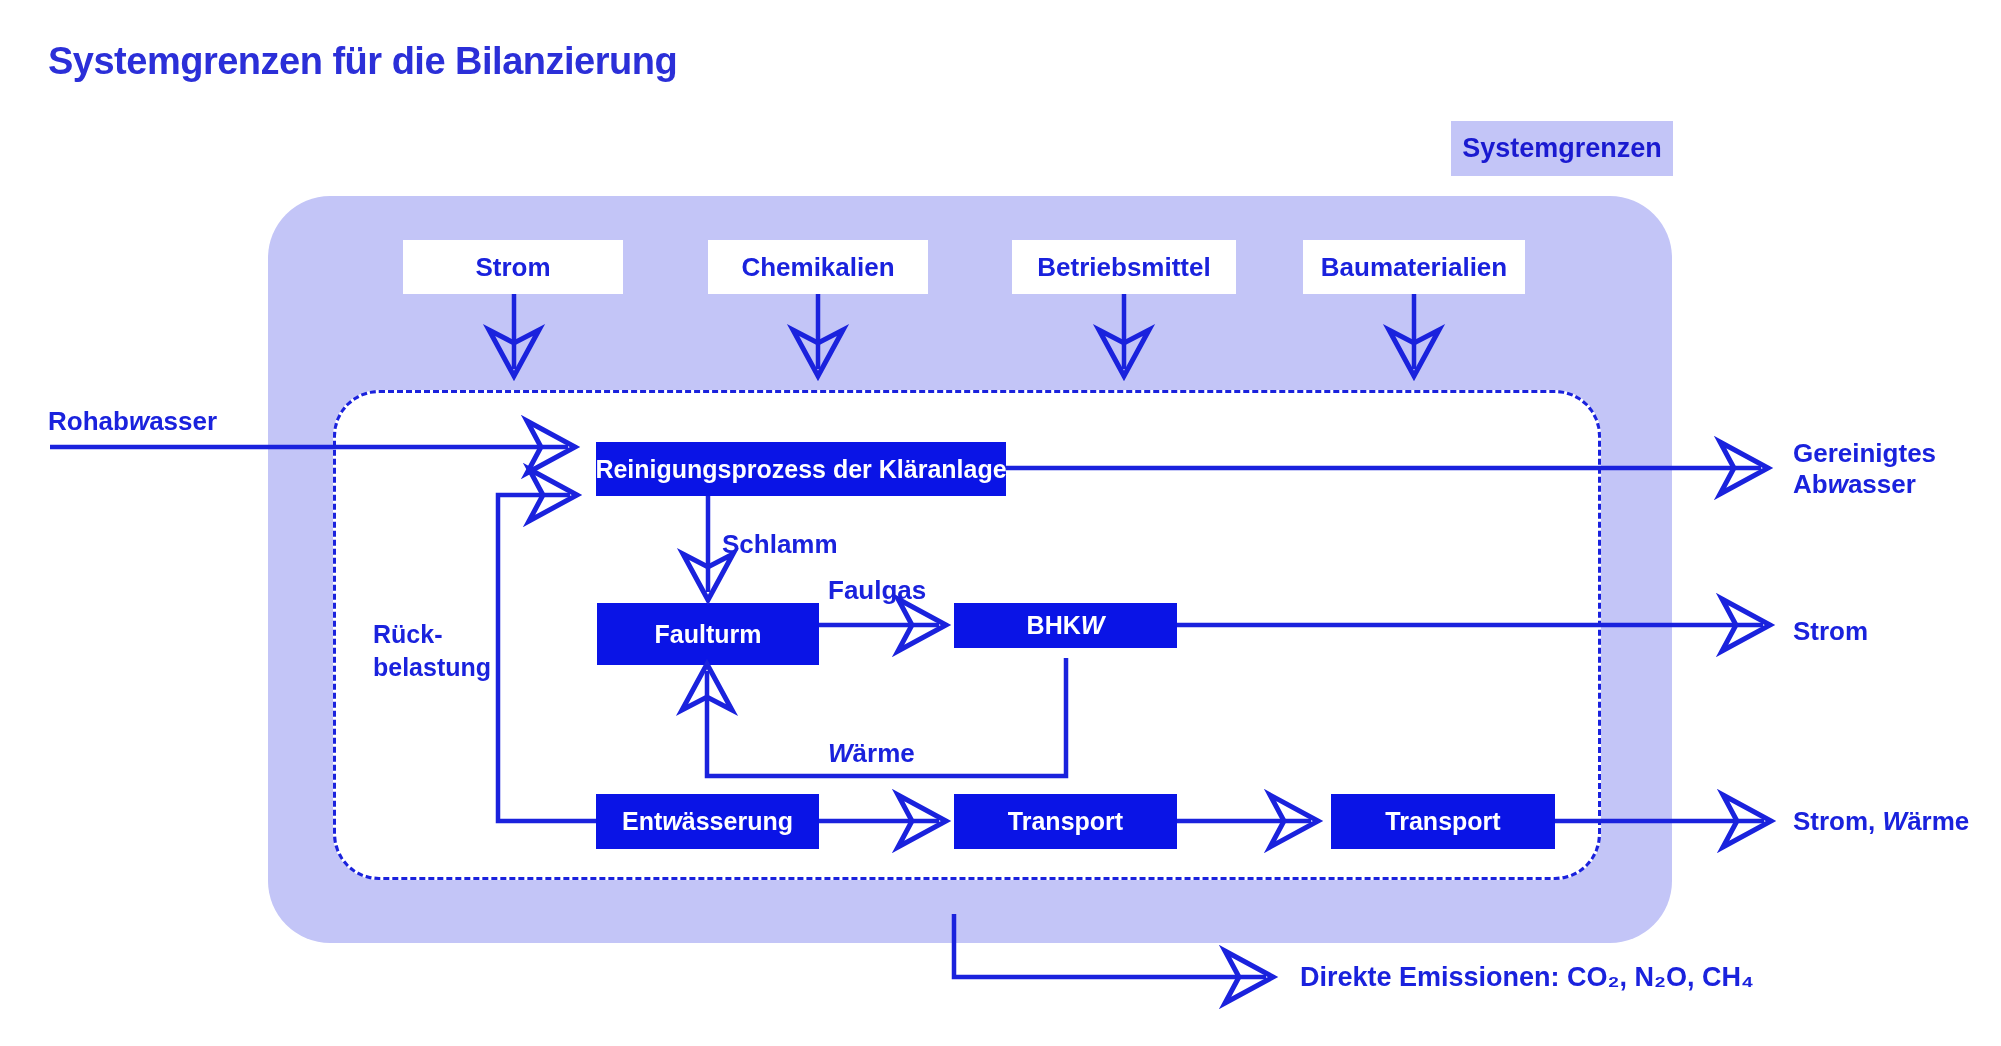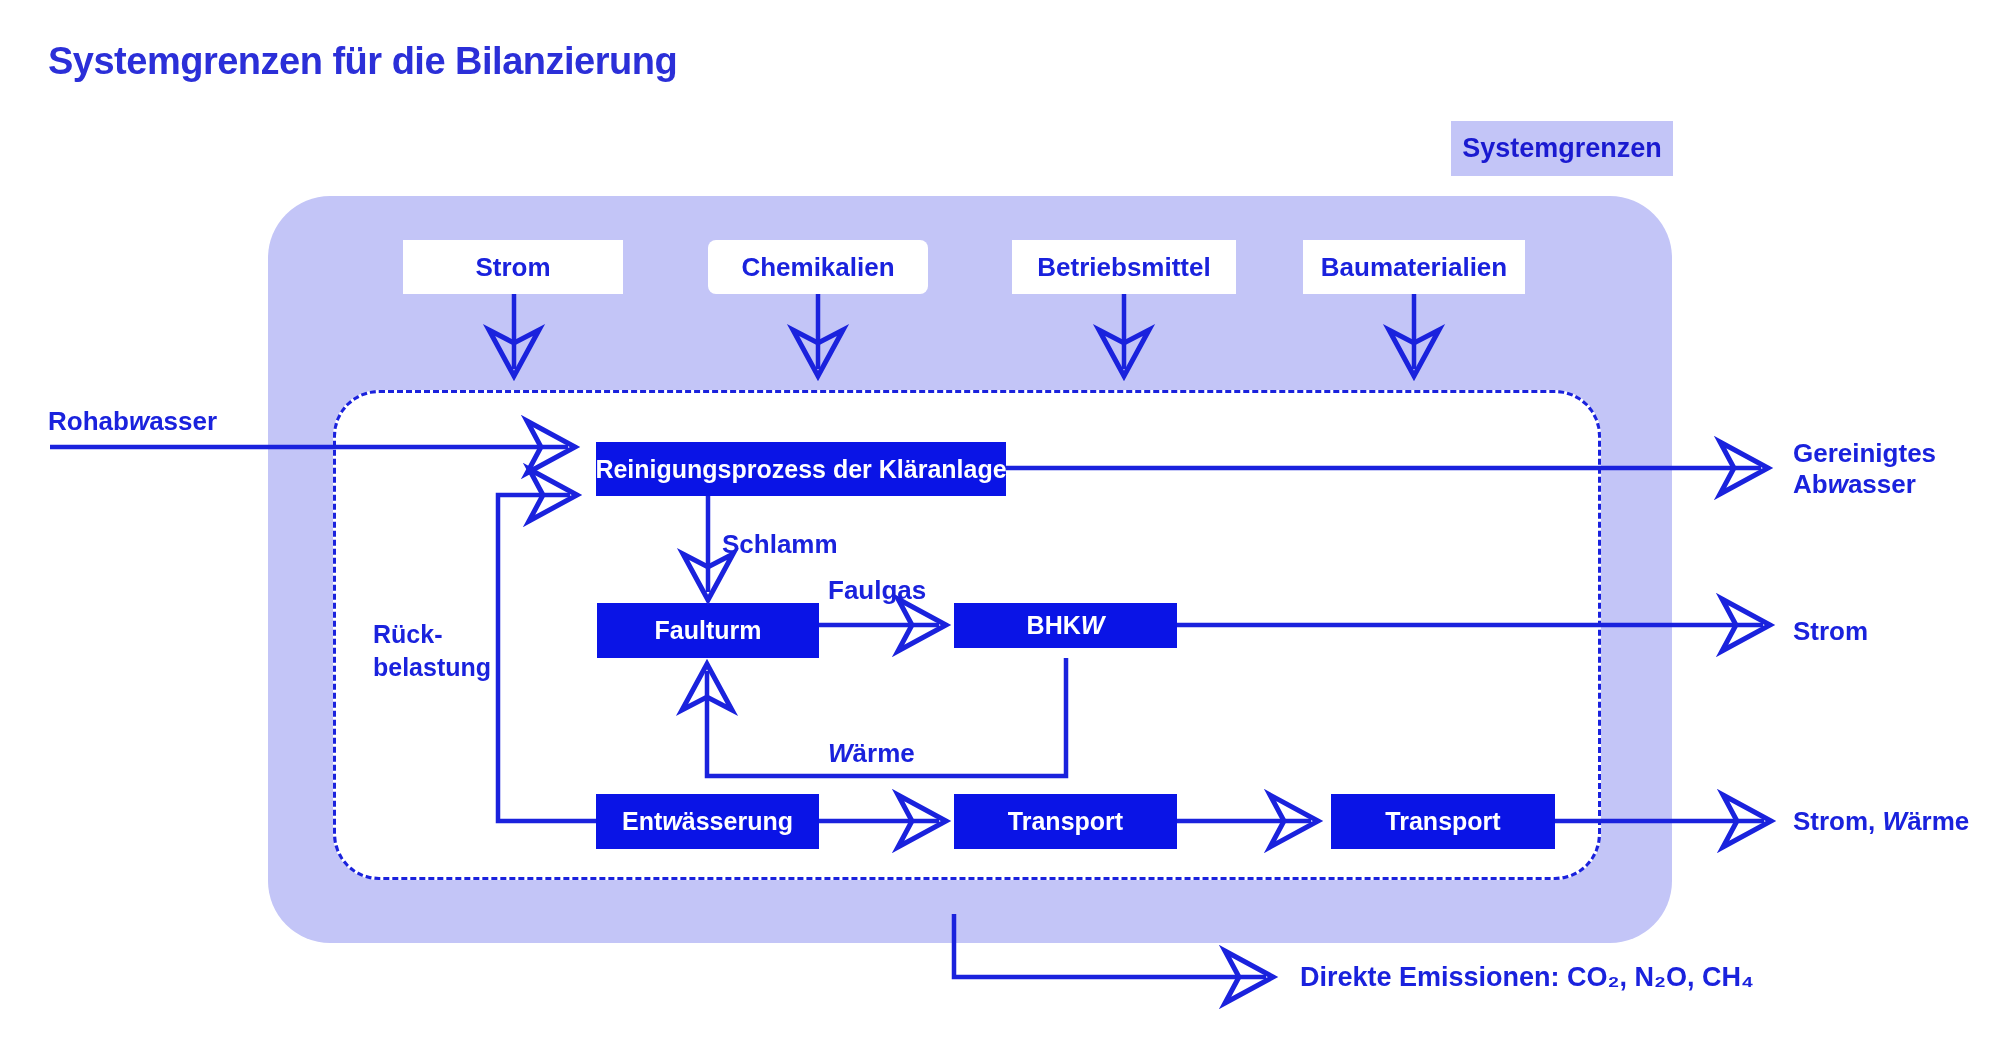--- a/index.html
+++ b/index.html
@@ -52,26 +52,26 @@
 <div class="stage">
 
   <div class="title">Systemgrenzen für die Bilanzierung</div>
 
   <div class="legendbox">Systemgrenzen</div>
 
   <div class="frame"></div>
   <div class="boundary"></div>
 
   <div class="inbox" style="left:403px;width:220px;">Strom</div>
-  <div class="inbox" style="left:708px;width:220px;border-radius:8px;">Chemikalien</div>
+  <div class="inbox" style="left:708px;width:220px;">Chemikalien</div>
   <div class="inbox" style="left:1012px;width:224px;">Betriebsmittel</div>
   <div class="inbox" style="left:1303px;width:222px;">Baumaterialien</div>
 
   <div class="pbox" style="left:596px;top:442px;width:410px;height:54px;">Reinigungsprozess der Kläranlage</div>
-  <div class="pbox" style="left:597px;top:603px;width:222px;height:55px;">Faulturm</div>
+  <div class="pbox" style="left:597px;top:603px;width:222px;height:62px;">Faulturm</div>
   <div class="pbox" style="left:954px;top:603px;width:223px;height:45px;">BHK<em>W</em></div>
   <div class="pbox" style="left:596px;top:794px;width:223px;height:55px;">Ent<em>w</em>ässerung</div>
   <div class="pbox" style="left:954px;top:794px;width:223px;height:55px;">Transport</div>
   <div class="pbox" style="left:1331px;top:794px;width:224px;height:55px;">Transport</div>
 
   <div class="flabel" style="left:48px;top:406px;">Rohab<em>w</em>asser</div>
   <div class="flabel" style="left:722px;top:529px;">Schlamm</div>
   <div class="flabel" style="left:828px;top:575px;">Faulgas</div>
   <div class="flabel" style="left:828px;top:738px;"><em>W</em>ärme</div>
   <div class="flabel wrap" style="left:373px;top:618px;width:140px;font-size:25px;line-height:33px;">Rück-belastung</div>

